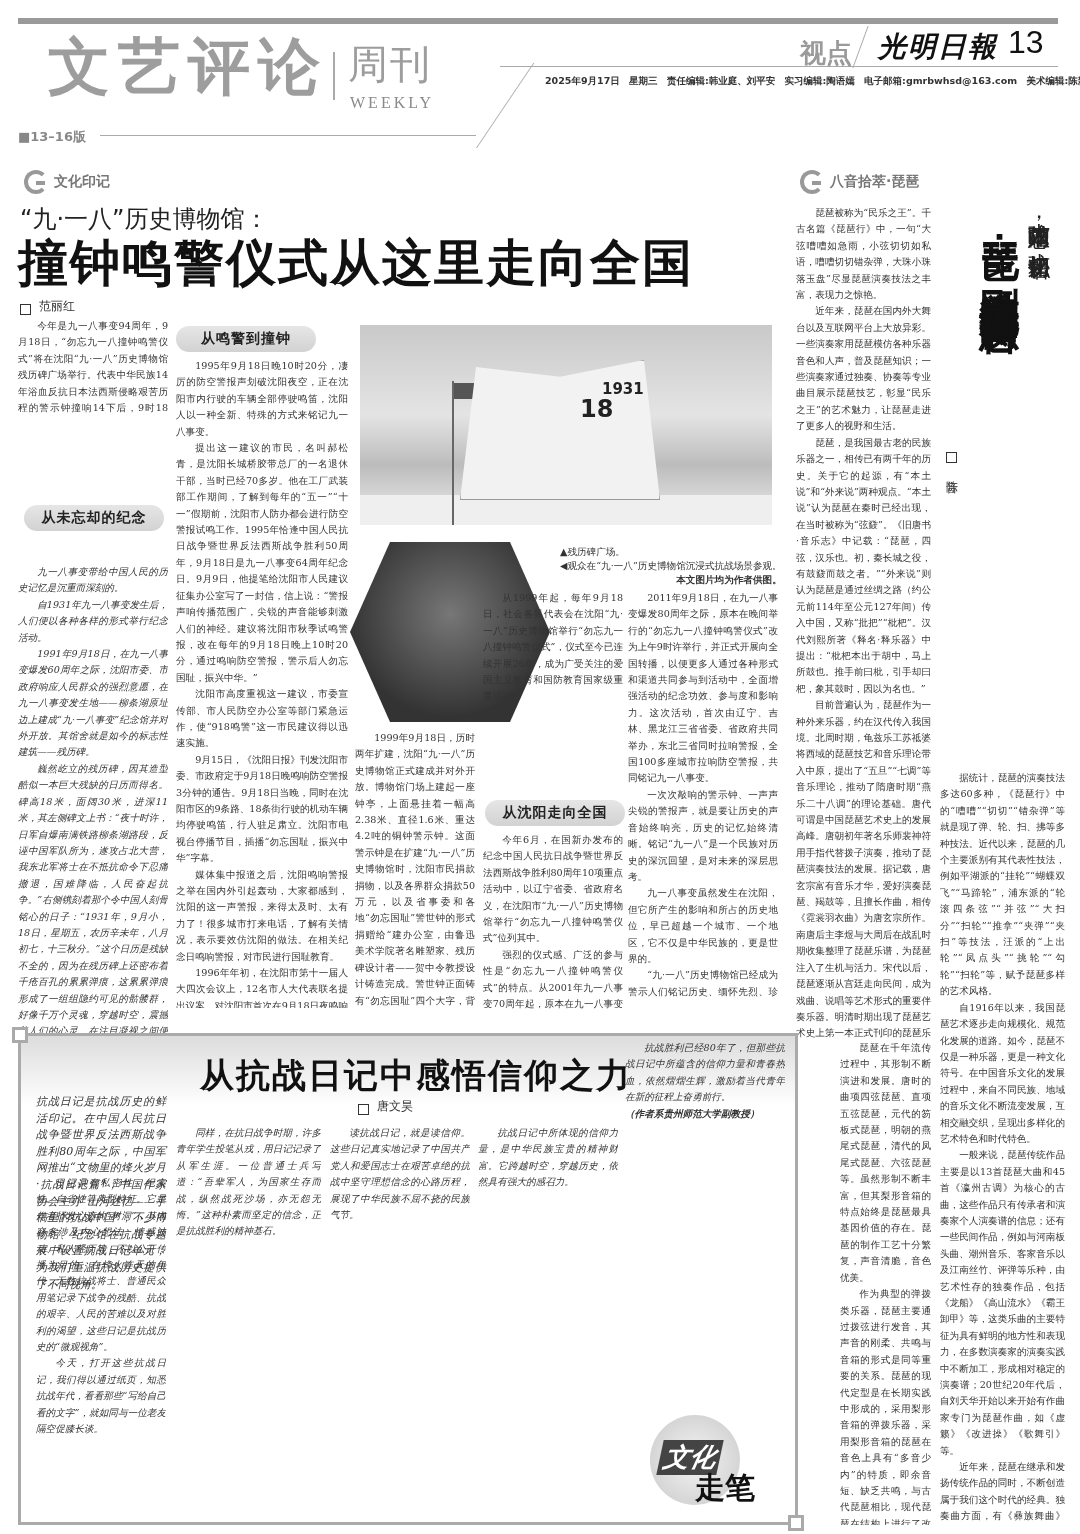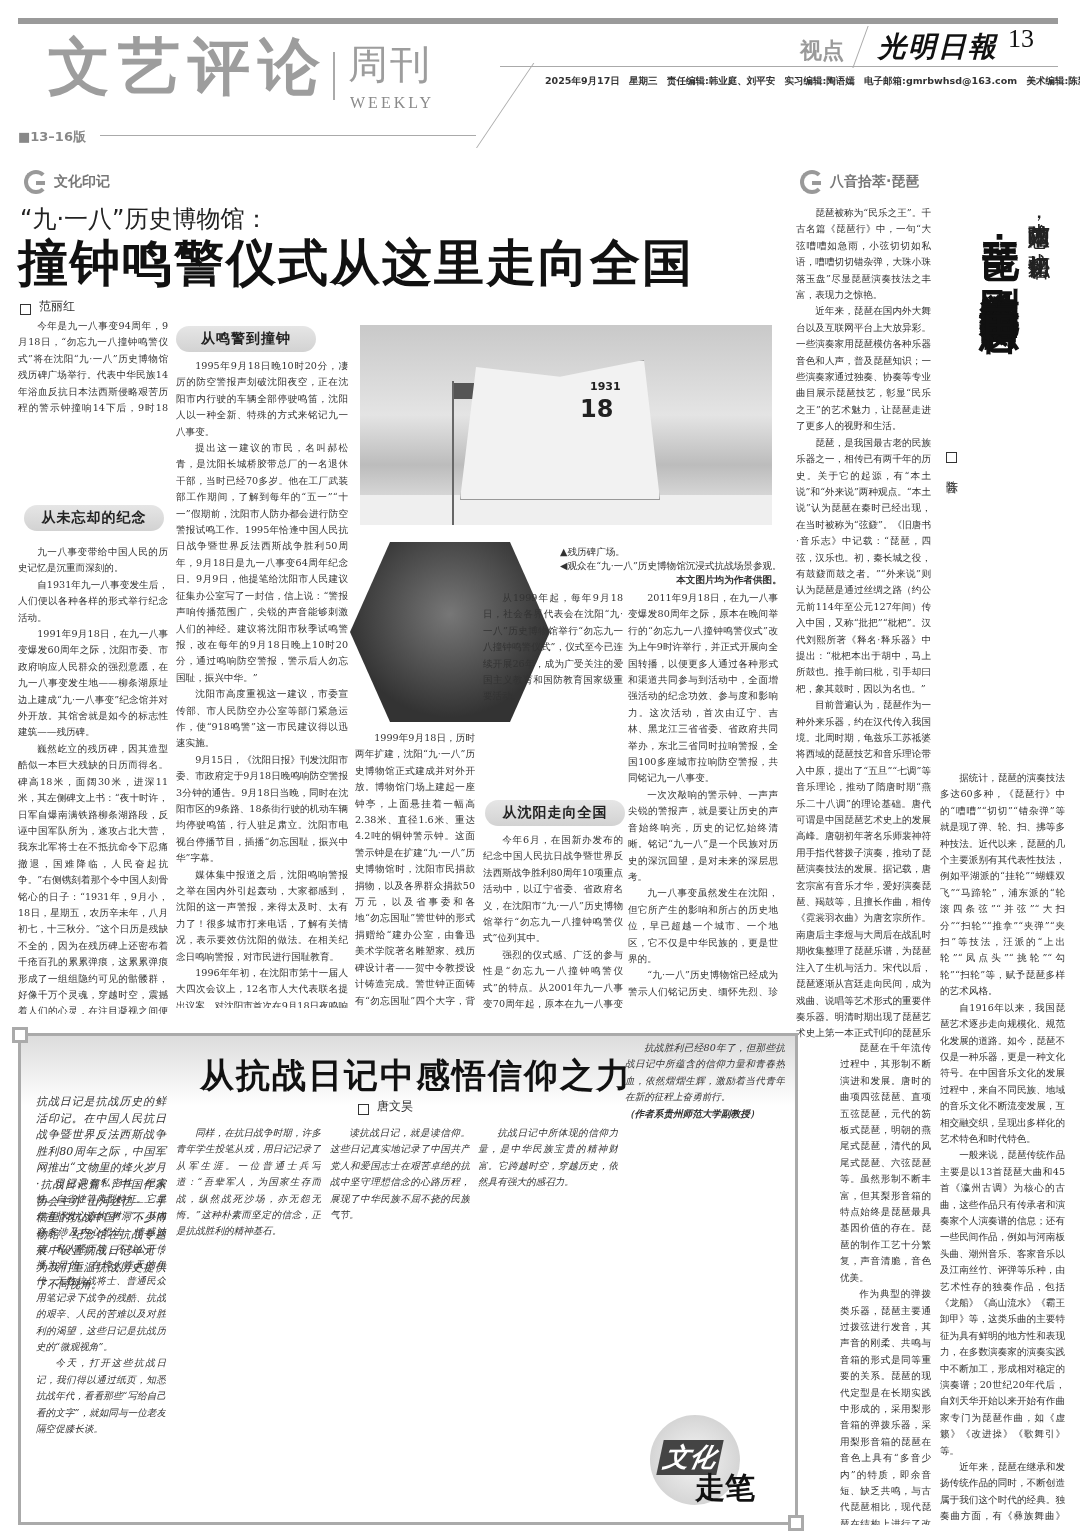--- a/index.html
+++ b/index.html
@@ -6,43 +6,43 @@
   body { width: 1080px; height: 1534px; background: #fff; font-family: "DejaVu Serif", serif; color: #222; position: relative; overflow: hidden; }
   .topbar { position: absolute; left: 18px; top: 18px; width: 1040px; height: 6px; background: #9a9a9a; }
   .masthead-title { position: absolute; left: 48px; top: 36px; font-family: "DejaVu Serif", serif; font-size: 62px; font-weight: bold; color: #9d9d9d; letter-spacing: 8px; line-height: 1; }
   .mast-divider { position: absolute; left: 333px; top: 52px; width: 2px; height: 48px; background: #aaa; }
   .weekly-cn { position: absolute; left: 348px; top: 44px; font-family: "DejaVu Sans", sans-serif; font-size: 40px; color: #9d9d9d; letter-spacing: 2px; line-height: 1; }
   .weekly-en { position: absolute; left: 350px; top: 94px; font-family: "Liberation Serif", serif; font-size: 16px; color: #8a8a8a; letter-spacing: 3px; }
   .edition { position: absolute; left: 18px; top: 128px; font-family: "DejaVu Sans", sans-serif; font-size: 13px; font-weight: bold; color: #888; }
   .edition-line { position: absolute; left: 100px; top: 135px; width: 376px; height: 1px; background: #aaa; }
   .slash { position: absolute; left: 476px; top: 63px; width: 1px; height: 85px; background: #aaa; transform: skewX(-34deg); transform-origin: bottom; }
   .head-rule { position: absolute; left: 500px; top: 66px; width: 558px; height: 1px; background: #aaa; }
-  .section { position: absolute; left: 800px; top: 36px; font-family: "DejaVu Sans", sans-serif; font-size: 22px; font-weight: bold; color: #9a9a9a; }
+  .section { position: absolute; left: 800px; top: 36px; font-family: "DejaVu Sans", sans-serif; font-size: 26px; font-weight: bold; color: #9a9a9a; }
   .slash2 { position: absolute; left: 860px; top: 26px; width: 1px; height: 42px; background: #aaa; transform: skewX(-20deg); }
   .paper-name { position: absolute; left: 878px; top: 28px; font-family: "DejaVu Serif", serif; font-style: italic; font-size: 28px; color: #111; font-weight: bold; letter-spacing: 2px; }
-  .page-no { position: absolute; left: 1008px; top: 24px; font-family: Liberation Serif, serif; font-size: 26px; color: #111; }
+  .page-no { position: absolute; left: 1008px; top: 24px; font-family: Liberation Sans, sans-serif; font-size: 32px; color: #111; }
   .meta-line { position: absolute; left: 545px; top: 75px; font-family: "DejaVu Sans", sans-serif; font-size: 9.5px; color: #333; white-space: nowrap; word-spacing: 6px; font-weight: bold; }
 
   .col-tag { position: absolute; display: flex; align-items: center; gap: 6px; font-family: "DejaVu Sans", sans-serif; font-weight: bold; color: #777; font-size: 14px; }
   .g-icon { width: 24px; height: 24px; border: 4px solid #999; border-radius: 50%; border-right-color: transparent; position: relative; }
   .g-icon::after { content: ""; position: absolute; left: 8px; top: 7px; width: 9px; height: 4px; background: #999; }
 
   .kicker { position: absolute; left: 20px; top: 203px; font-family: "DejaVu Sans", sans-serif; font-size: 24px; color: #222; }
   .headline { position: absolute; left: 18px; top: 230px; font-family: "DejaVu Serif", serif; font-size: 50px; font-weight: bold; color: #111; letter-spacing: 2px; white-space: nowrap; }
   .byline { position: absolute; font-family: "DejaVu Serif", serif; font-size: 12px; color: #333; display: flex; align-items: flex-end; gap: 8px; }
   .box-icon { width: 11px; height: 11px; border: 1px solid #333; display: inline-block; }
 
   .text { position: absolute; font-family: "DejaVu Serif", serif; font-size: 9.6px; line-height: 16.4px; color: #333; text-align: justify; overflow: hidden; }
   .text p { text-indent: 2em; }
   .subhead { position: absolute; height: 26px; border-radius: 13px; background: linear-gradient(#e6e6e6, #d2d2d2); font-family: "DejaVu Sans", sans-serif; font-weight: bold; font-size: 14px; color: #222; display: flex; align-items: center; justify-content: center; letter-spacing: 1px; }
 
   .photo1 { position: absolute; left: 360px; top: 325px; width: 412px; height: 200px; background: linear-gradient(#c9c9c9 0%, #e4e4e4 45%, #bcbcbc 70%, #efefef 100%); overflow: hidden; }
   .monument { position: absolute; left: 100px; top: 35px; width: 200px; height: 140px; background: #f2f2f2; border: 1px solid #999; clip-path: polygon(8% 5%, 50% 12%, 92% 0, 100% 100%, 0 100%); }
   .monument-num { position: absolute; left: 220px; top: 70px; font-family: "DejaVu Sans", sans-serif; font-size: 24px; font-weight: bold; color: #222; }
-  .monument-year { position: absolute; left: 230px; top: 55px; font-family: "DejaVu Sans", sans-serif; font-size: 11px; font-weight: bold; color: #222; }
+  .monument-year { position: absolute; left: 242px; top: 55px; font-family: "DejaVu Sans", sans-serif; font-size: 15px; font-weight: bold; color: #222; }
   .flag { position: absolute; left: 94px; top: 58px; width: 22px; height: 16px; background: #555; }
   .flagpole { position: absolute; left: 92px; top: 56px; width: 2px; height: 160px; background: #666; }
   .ground { position: absolute; left: 0; bottom: 0; width: 100%; height: 30px; background: #efefef; }
   .photo2 { position: absolute; left: 350px; top: 542px; width: 200px; height: 180px; background: radial-gradient(circle at 50% 40%, #777, #333 70%); clip-path: polygon(20% 0, 80% 0, 100% 50%, 80% 100%, 20% 100%, 0 50%); }
   .caption { position: absolute; left: 560px; top: 545px; font-family: "DejaVu Serif", serif; font-size: 9.6px; color: #333; line-height: 14px; }
   .caption .credit { font-family: "DejaVu Sans", sans-serif; font-weight: bold; text-align: right; }
   .author-note { font-family: "DejaVu Sans", sans-serif; font-weight: bold; }
 
   .right-title { position: absolute; left: 980px; top: 210px; writing-mode: vertical-rl; font-family: "DejaVu Serif", serif; font-size: 40px; font-weight: bold; color: #111; letter-spacing: 2px; line-height: 1; }
   .right-sub { position: absolute; left: 1024px; top: 205px; writing-mode: vertical-rl; font-family: "DejaVu Sans", sans-serif; font-size: 22px; color: #222; letter-spacing: 1px; }
@@ -84,21 +84,21 @@
 <div class="headline">撞钟鸣警仪式从这里走向全国</div>
 <div class="byline" style="left:20px; top:298px;">
   <span class="box-icon"></span>
   <span>范丽红</span>
 </div>
 
 <div class="text" style="left:18px; top:318px; width:150px; height:100px;">
   <p>今年是九一八事变94周年，9月18日，“勿忘九一八撞钟鸣警仪式”将在沈阳“九·一八”历史博物馆残历碑广场举行。代表中华民族14年浴血反抗日本法西斯侵略艰苦历程的警示钟撞响14下后，9时18分，全国百余座城市将与沈阳一道同时拉响防空警报，主要街路的机动车停驶鸣笛，火车、轮船也将拉响汽笛，共同参与纪念活动。庄严、肃穆的“勿忘九一八撞钟鸣警仪式”从“九·一八”历史博物馆这座抗战文化地标走向全国，警示民众铭记历史、勿忘国耻。</p>
 </div>
 <div class="subhead" style="left:24px; top:505px; width:140px;">从未忘却的纪念</div>
-<div class="text" style="left:18px; top:544px; width:150px; height:470px;">
+<div class="text" style="left:18px; top:564px; width:150px; height:470px;font-style:italic;">
   <p>九一八事变带给中国人民的历史记忆是沉重而深刻的。</p>
   <p>自1931年九一八事变发生后，人们便以各种各样的形式举行纪念活动。</p>
   <p>1991年9月18日，在九一八事变爆发60周年之际，沈阳市委、市政府响应人民群众的强烈意愿，在九一八事变发生地——柳条湖原址边上建成“九·一八事变”纪念馆并对外开放。其馆舍就是如今的标志性建筑——残历碑。</p>
   <p>巍然屹立的残历碑，因其造型酷似一本巨大残缺的日历而得名。碑高18米，面阔30米，进深11米，其左侧碑文上书：“夜十时许，日军自爆南满铁路柳条湖路段，反诬中国军队所为，遂攻占北大营，我东北军将士在不抵抗命令下忍痛撤退，国难降临，人民奋起抗争。”右侧镌刻着那个令中国人刻骨铭心的日子：“1931年，9月小，18日，星期五，农历辛未年，八月初七，十三秋分。”这个日历是残缺不全的，因为在残历碑上还密布着千疮百孔的累累弹痕，这累累弹痕形成了一组组隐约可见的骷髅群，好像千万个灵魂，穿越时空，震撼着人们的心灵，在注目凝视之间便将人们的思绪拉回到那段痛苦的历史记忆深处。</p>
 
 </div>
 
 <div class="subhead" style="left:176px; top:326px; width:140px;">从鸣警到撞钟</div>
 <div class="text" style="left:176px; top:358px; width:172px; height:650px;">
   <p>1995年9月18日晚10时20分，凄厉的防空警报声划破沈阳夜空，正在沈阳市内行驶的车辆全部停驶鸣笛，沈阳人以一种全新、特殊的方式来铭记九一八事变。</p>

